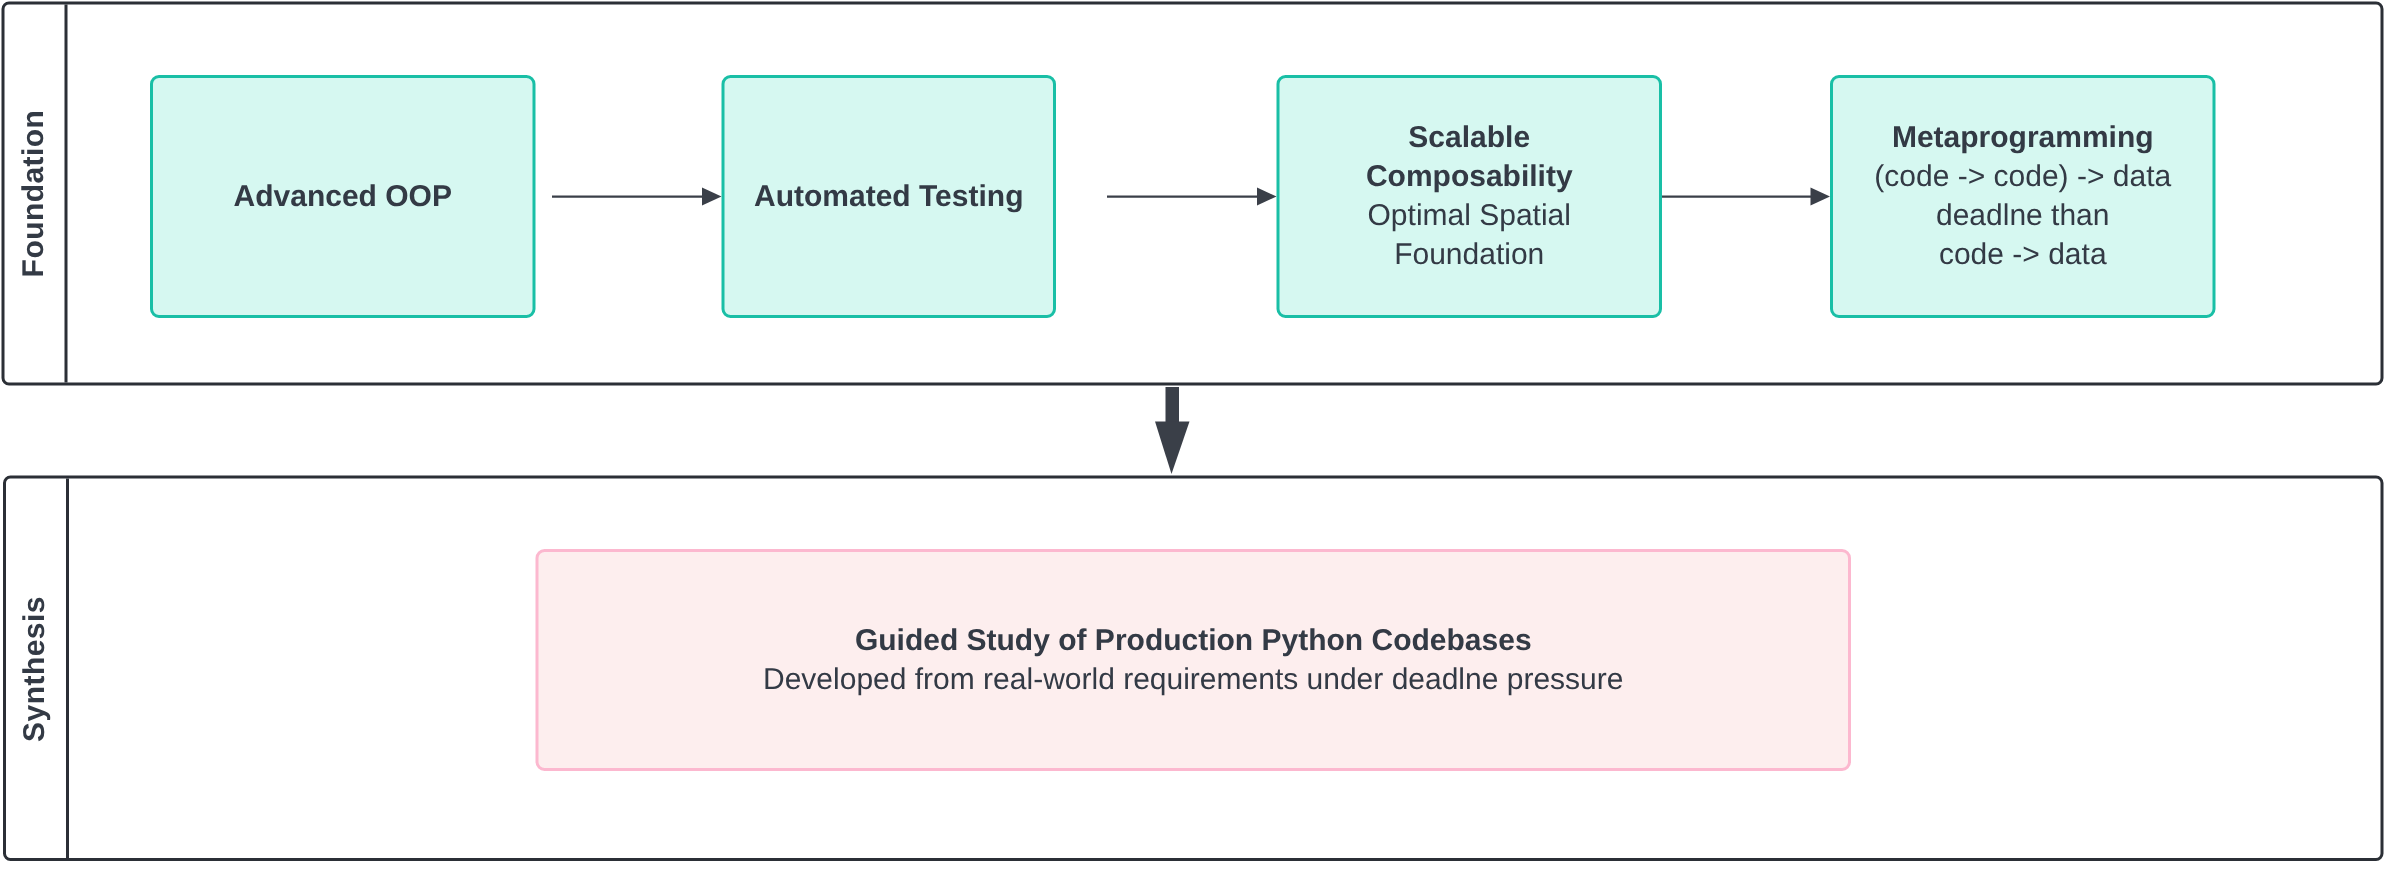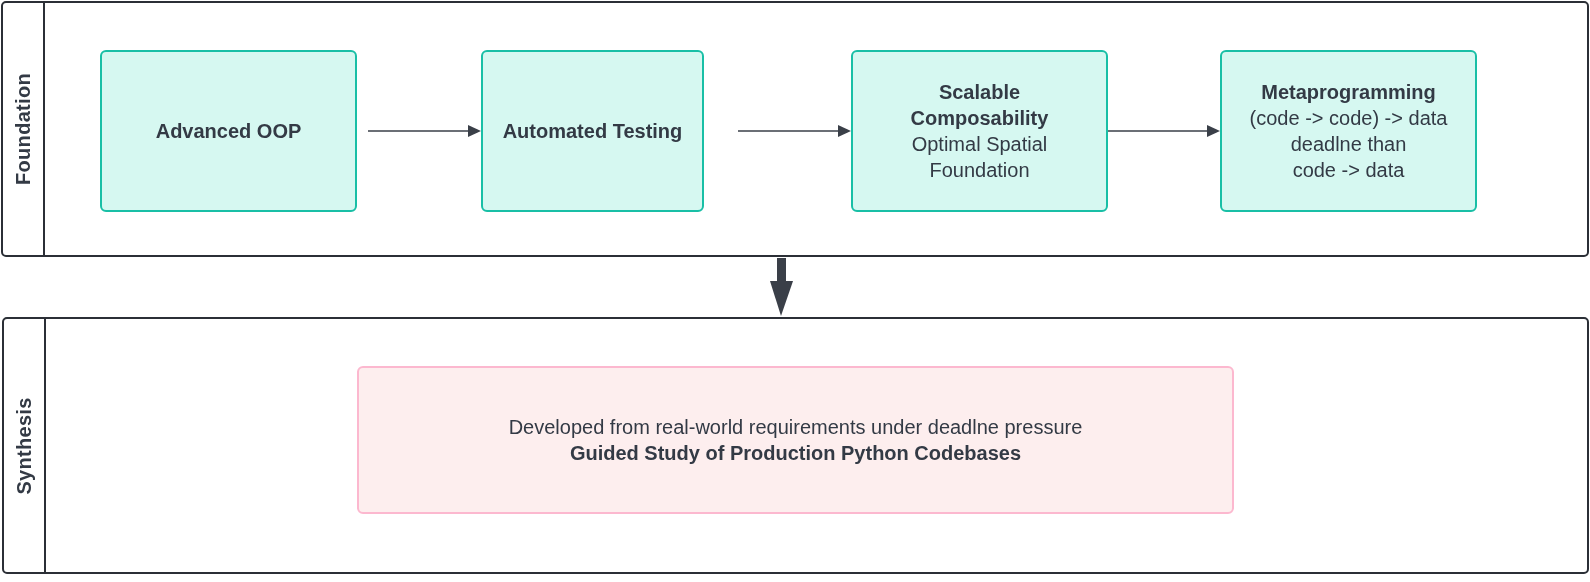--- a/index.html
+++ b/index.html
@@ -48,22 +48,22 @@
   <span class="line">code -&gt; data</span>
 </div>
 
 <div class="lane" style="left:2px; top:317px; width:1587px; height:257px;">
   <div class="lane-header">
     <span class="lane-label">Synthesis</span>
   </div>
 </div>
 
 <div class="node pink" style="left:357px; top:366px; width:877px; height:148px;">
+  <span class="line title">Guided Study of Production Python Codebases</span>
   <span class="line">Developed from real-world requirements under deadlne pressure</span>
-  <span class="line title">Guided Study of Production Python Codebases</span>
 </div>
 
 <svg class="connectors" width="1590" height="582">
   <g>
     <line x1="368" y1="131" x2="469" y2="131" stroke="#3a3f48" stroke-width="1.5"></line>
     <polygon points="468,125 481,131 468,137" fill="#3a3f48"></polygon>
   </g>
   <g>
     <line x1="738" y1="131" x2="839" y2="131" stroke="#3a3f48" stroke-width="1.5"></line>
     <polygon points="838,125 851,131 838,137" fill="#3a3f48"></polygon>

